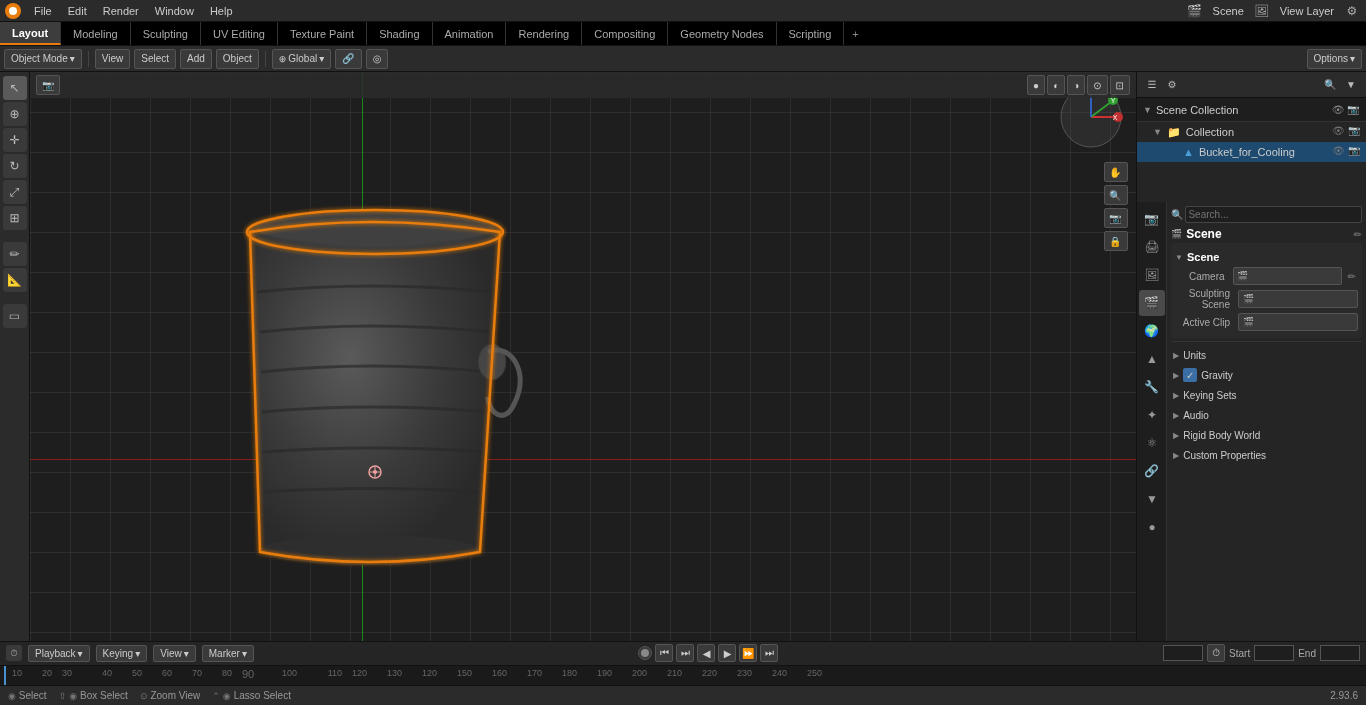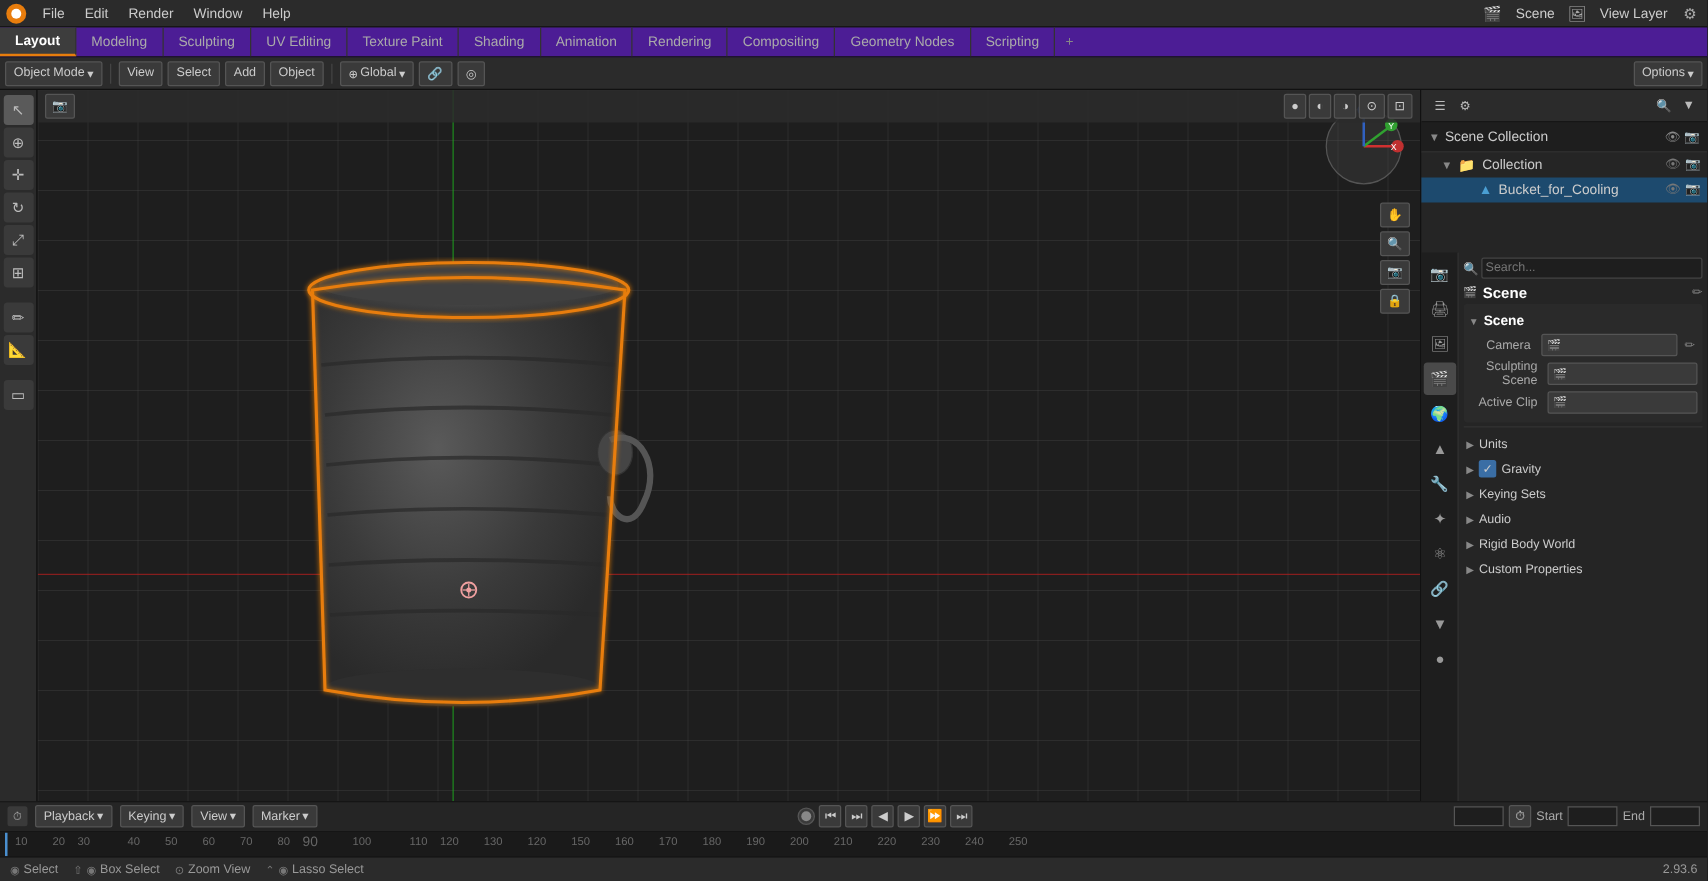--- a/index.html
+++ b/index.html
@@ -29,21 +29,21 @@
     .top-menu-item {
       padding: 2px 8px;
       cursor: pointer;
       color: #ccc;
       font-size: 11px;
     }
 
     
     .workspace-tabs {
       height: 24px;
-      background: #4c1d95;
+      background: #000000;
       display: flex;
       align-items: center;
       position: absolute;
       top: 22px; left: 0; right: 0;
       z-index: 100;
       border-bottom: 1px solid #111;
     }
     .workspace-tab {
       padding: 4px 12px;
       font-size: 11px;

